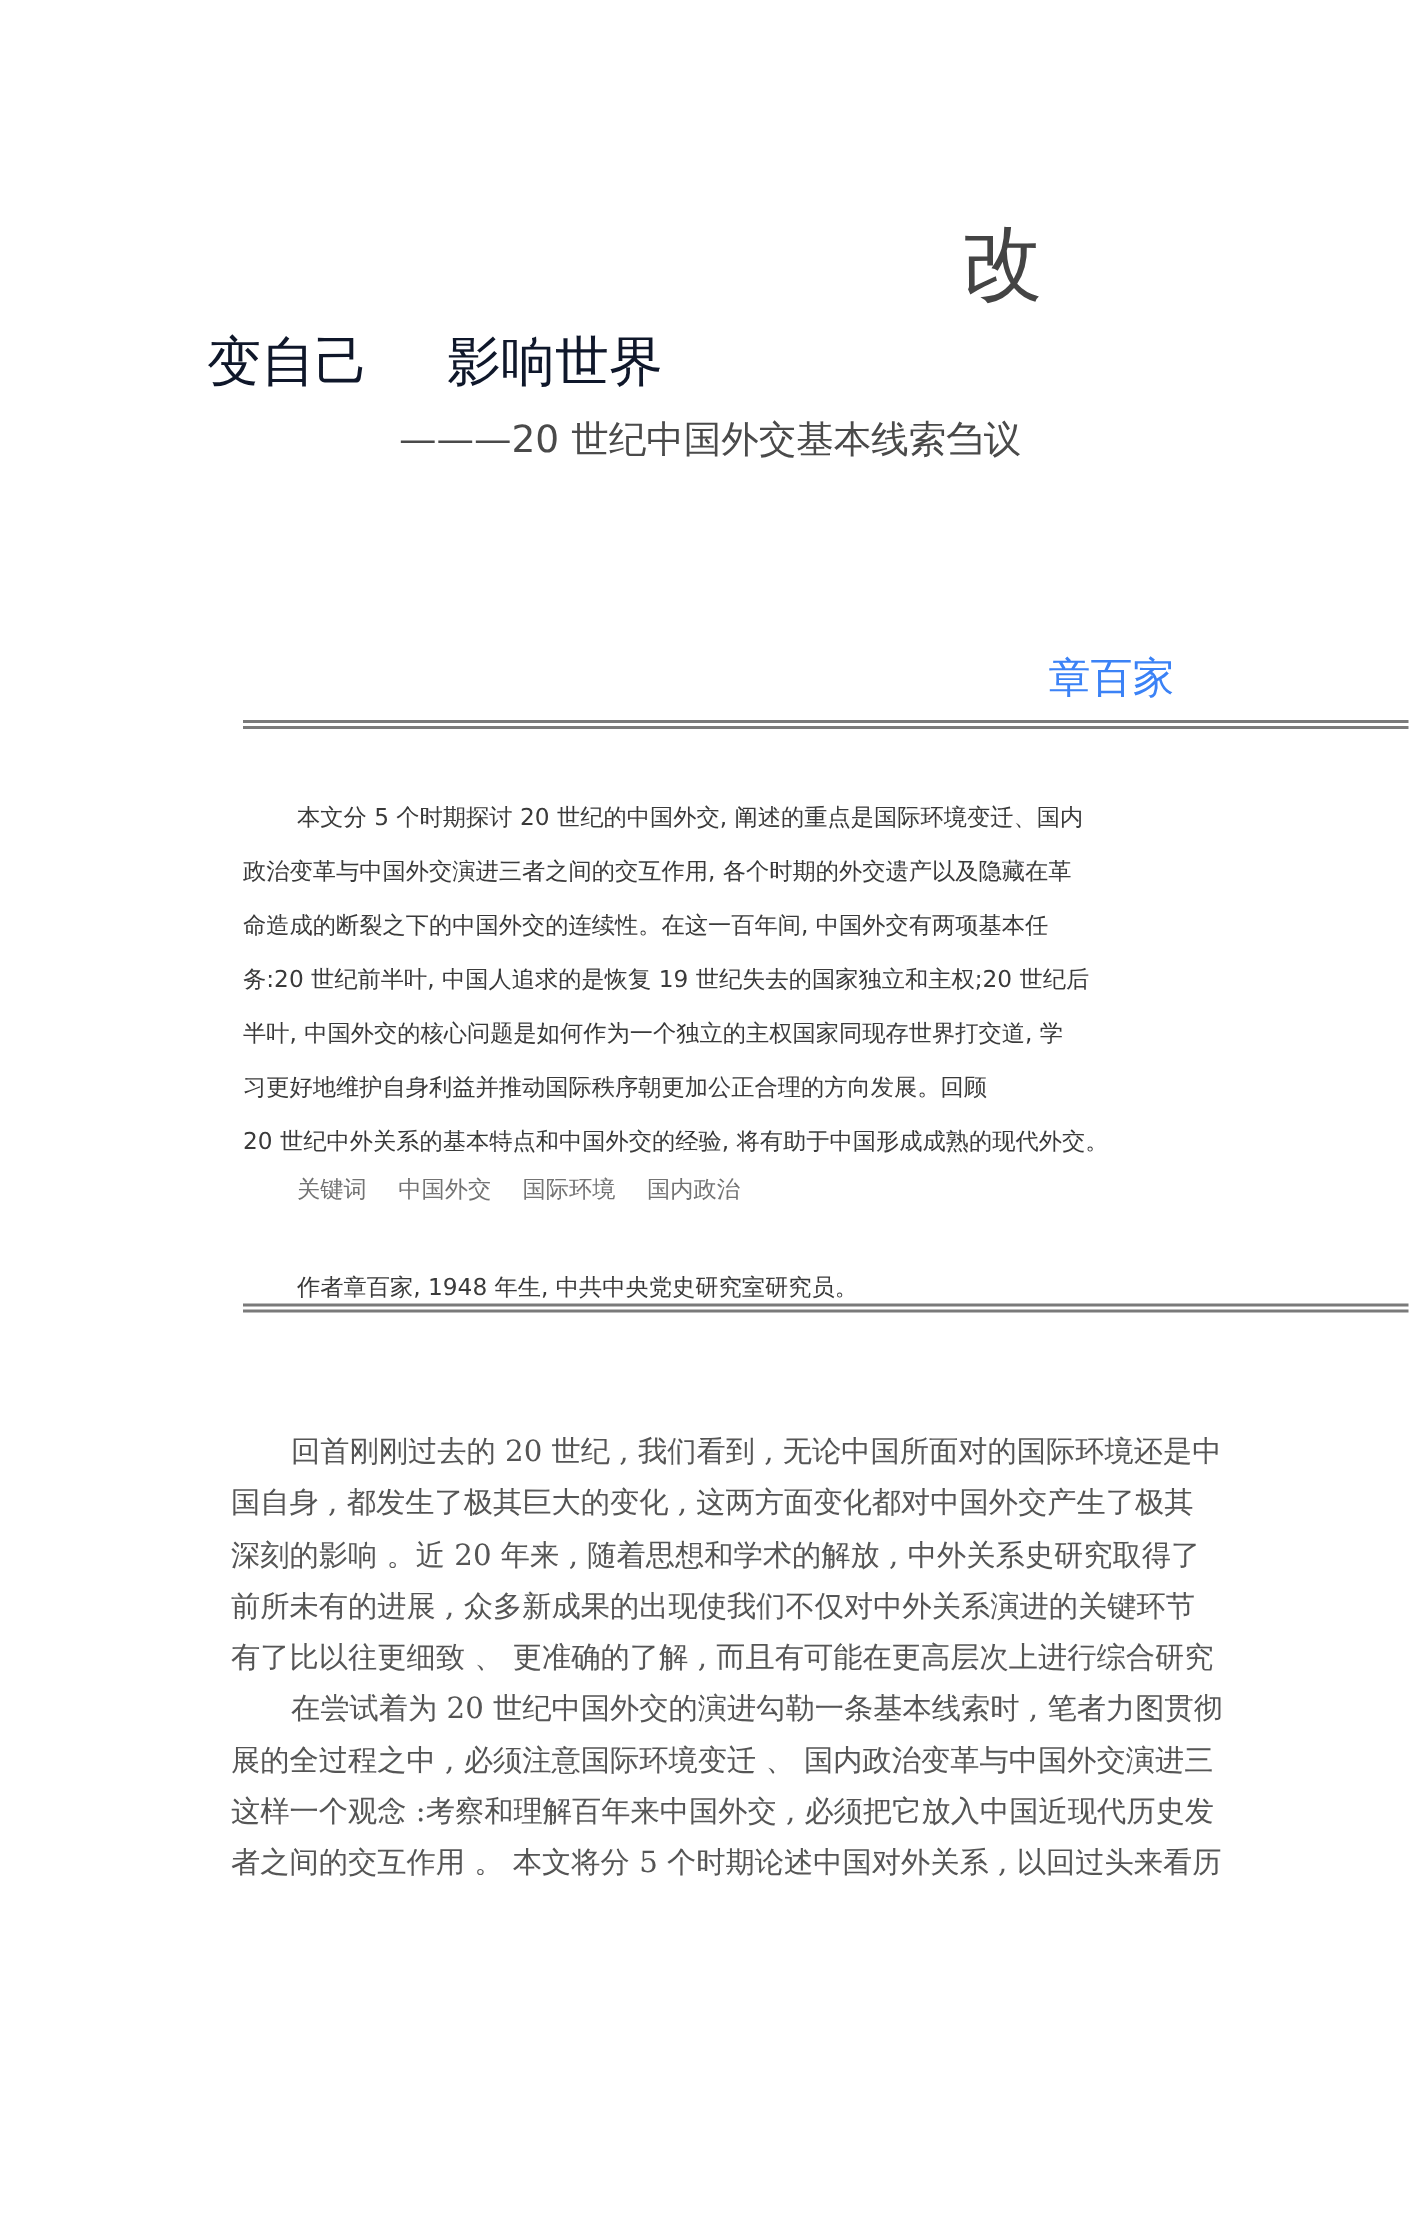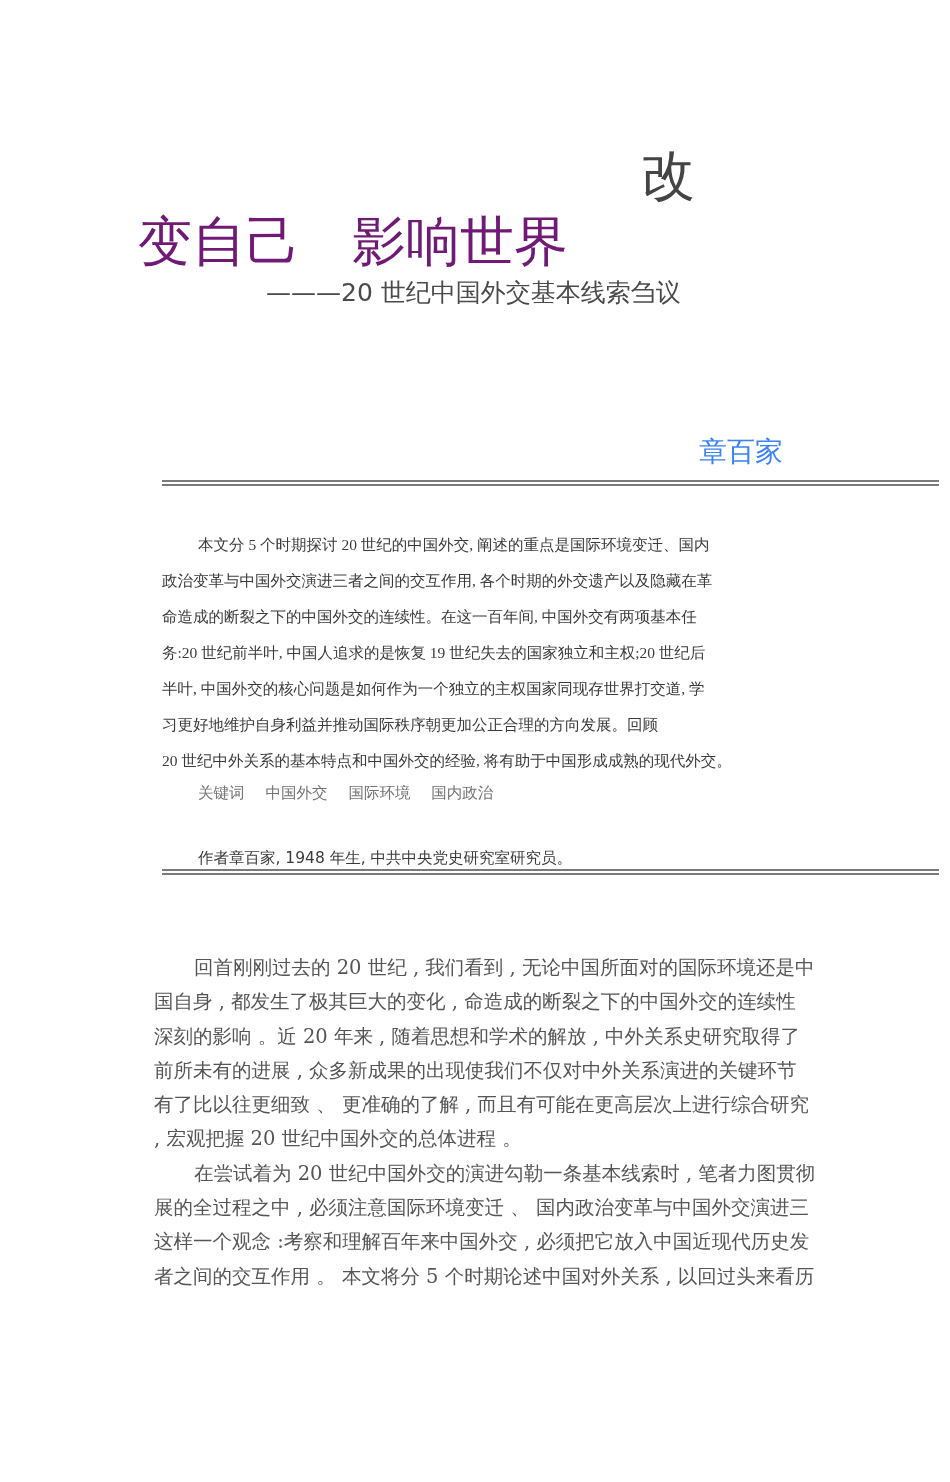--- a/index.html
+++ b/index.html
@@ -18,22 +18,22 @@
     .abs { position: absolute; white-space: nowrap; }
 
     
     .title-char-gai {
       left: 641px; top: 140px;
       font-size: 54px; line-height: 72px;
       color: #444444;
     }
     .title-main {
       left: 138px; top: 206px;
-      font-size: 54px; line-height: 72px;
-      color: #701a75;
+      font-size: 36px; line-height: 72px;
+      color: #0f172a;
       letter-spacing: 0px;
     }
     .title-main .gap { display: inline-block; width: 52px; }
     .subtitle {
       left: 266px; top: 274px;
       font-size: 25px; line-height: 38px;
       color: #4a4a4a;
     }
 
     
@@ -63,21 +63,20 @@
     .rule-bottom { top: 869px; }
 
     
     .abstract {
       position: absolute;
       left: 162px; top: 527px;
       width: 630px;
       font-size: 15.5px;
       line-height: 36px;
       color: #3a3a3a;
-      font-family: Liberation Serif, serif;
     }
     .abstract .line { display: block; white-space: nowrap; }
     .abstract .indent { padding-left: 36px; }
 
     .keywords {
       position: absolute;
       left: 198px; top: 775px;
       font-size: 15.5px; line-height: 36px;
       color: #737373;
       white-space: nowrap;
@@ -132,22 +131,21 @@
   <span>国际环境</span>
   <span>国内政治</span>
 </div>
 
 <div class="author-note">作者章百家, 1948 年生, 中共中央党史研究室研究员。</div>
 
 <div class="double-rule rule-bottom"></div>
 
 <div class="body-text">
   <span class="line indent">回首刚刚过去的  20 世纪 , 我们看到 , 无论中国所面对的国际环境还是中</span>
-  <span class="line">国自身 , 都发生了极其巨大的变化 , 命造成的断裂之下的中国外交的连续性</span>
+  <span class="line">国自身 , 都发生了极其巨大的变化 , 这两方面变化都对中国外交产生了极其</span>
   <span class="line">深刻的影响  。近  20 年来 , 随着思想和学术的解放 , 中外关系史研究取得了</span>
   <span class="line">前所未有的进展 , 众多新成果的出现使我们不仅对中外关系演进的关键环节</span>
   <span class="line">有了比以往更细致  、 更准确的了解 , 而且有可能在更高层次上进行综合研究</span>
-  <span class="line">, 宏观把握  20 世纪中国外交的总体进程  。</span>
   <span class="line indent">在尝试着为  20 世纪中国外交的演进勾勒一条基本线索时  , 笔者力图贯彻</span>
   <span class="line">展的全过程之中  , 必须注意国际环境变迁  、 国内政治变革与中国外交演进三</span>
   <span class="line">这样一个观念  :考察和理解百年来中国外交  , 必须把它放入中国近现代历史发</span>
   <span class="line">者之间的交互作用  。 本文将分 5 个时期论述中国对外关系  , 以回过头来看历</span>
 </div>
 
 </body></html>

